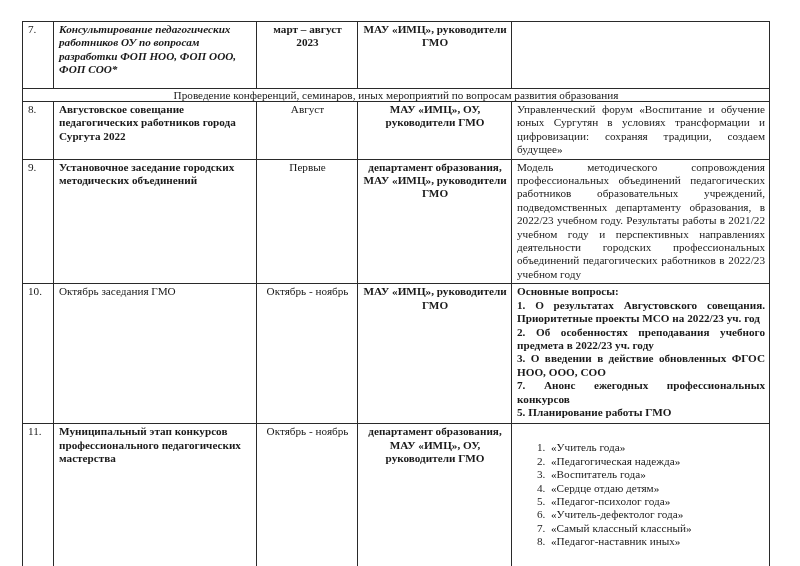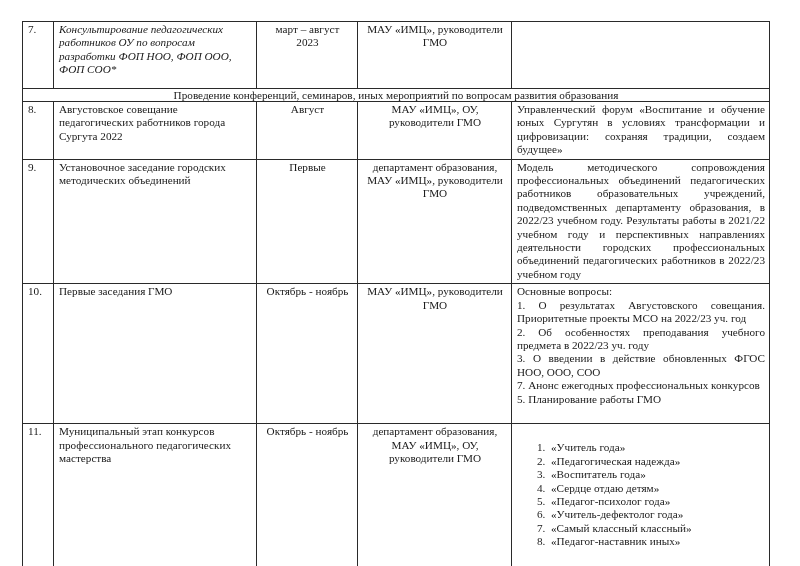--- a/index.html
+++ b/index.html
@@ -14,21 +14,21 @@
   td.num { padding-left: 6px; }
   td.center { text-align: center; }
   td.justify { text-align: justify; }
   .italic { font-style: italic; }
   tr.r7 td { height: 63px; }
   tr.section td { height: 11px; text-align: center; padding: 0 4px; line-height: 12px; }
   tr.r8 td { height: 52px; }
   tr.r9 td { height: 116px; }
   tr.r10 td { height: 136px; }
   tr.r11 td { height: 111px; }
-  .line { display: block; }
+  .line { display: block; font-weight: bold; }
   ol.contests { margin: 16px; padding: 0 0 0 0; list-style: none; }
   ol.contests li { display: block; padding-left: 4px; }
   ol.contests li .n { display: inline-block; width: 14px; }
 </style>
 </head>
 <body>
 
 <div class="page">
 <table class="plan">
   <colgroup>
@@ -88,21 +88,21 @@
     <td class="center">
       <span class="line">департамент образования,</span>
       <span class="line">МАУ «ИМЦ», руководители</span>
       <span class="line">ГМО</span>
     </td>
     <td class="justify">Модель методического сопровождения профессиональных объединений педагогических работников образовательных учреждений, подведомственных департаменту образования, в 2022/23 учебном году. Результаты работы в 2021/22 учебном году и перспективных направлениях деятельности городских профессиональных объединений педагогических работников в 2022/23 учебном году</td>
   </tr>
 
   <tr class="r10">
     <td class="num">10.</td>
-    <td>Первые заседания ГМО</td>
+    <td>Октябрь заседания ГМО</td>
     <td class="center">Октябрь - ноябрь</td>
     <td class="center">
       <span class="line">МАУ «ИМЦ», руководители</span>
       <span class="line">ГМО</span>
     </td>
     <td class="justify">
       <span class="line">Основные вопросы:</span>
       <span class="line">1. О результатах Августовского совещания. Приоритетные проекты МСО на 2022/23 уч. год</span>
       <span class="line">2. Об особенностях преподавания учебного предмета в 2022/23 уч. году</span>
       <span class="line">3. О введении в действие обновленных ФГОС НОО, ООО, СОО</span>

